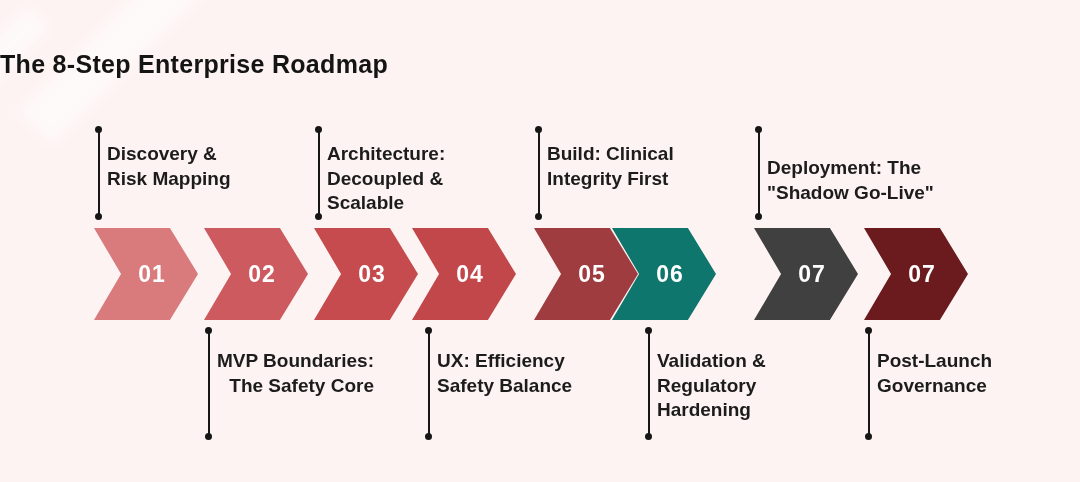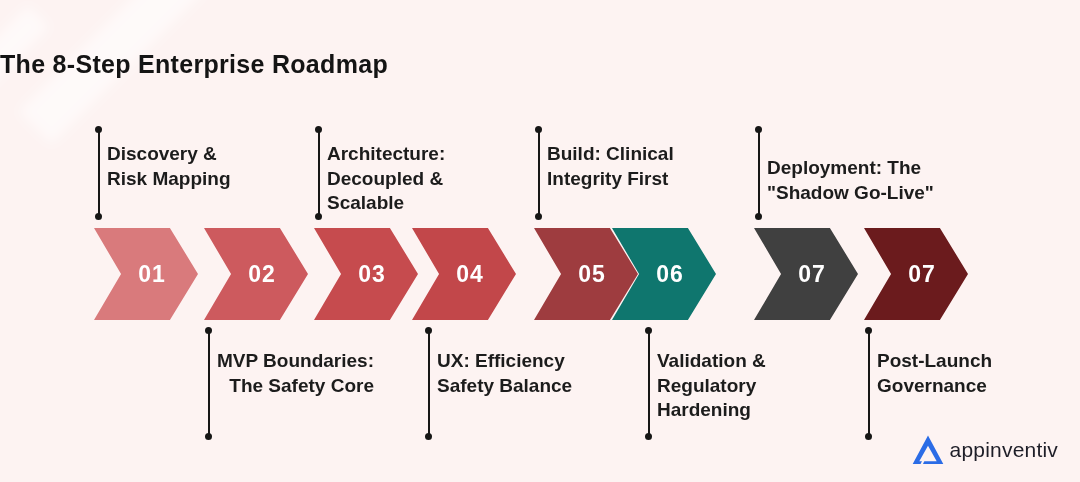--- a/index.html
+++ b/index.html
@@ -161,20 +161,13 @@
     <div class="marker" style="left: 865px; top: 327px; height: 113px;">
       <span class="dot-top"></span>
       <span class="line"></span>
       <span class="dot-bottom"></span>
     </div>
     <div class="step-label" style="left: 877px; top: 349px;">Post-Launch
 Governance</div>
   </div>
 </div>
 
-  <div class="brand">
-    <svg width="34" height="32" viewBox="0 0 48 46">
-      <path d="M24 2 L46 43 L2 43 Z M24 17 L36.5 39 L11.5 39 Z" fill-rule="evenodd" fill="#2b6ce6"></path>
-      <path d="M12 46 L20 29 L23.4 29 L15.4 46 Z" fill="#fdf3f2"></path>
-    </svg>
-    <span class="brand-text">appinventiv</span>
-  </div>
 </div>
 
 </body></html>

